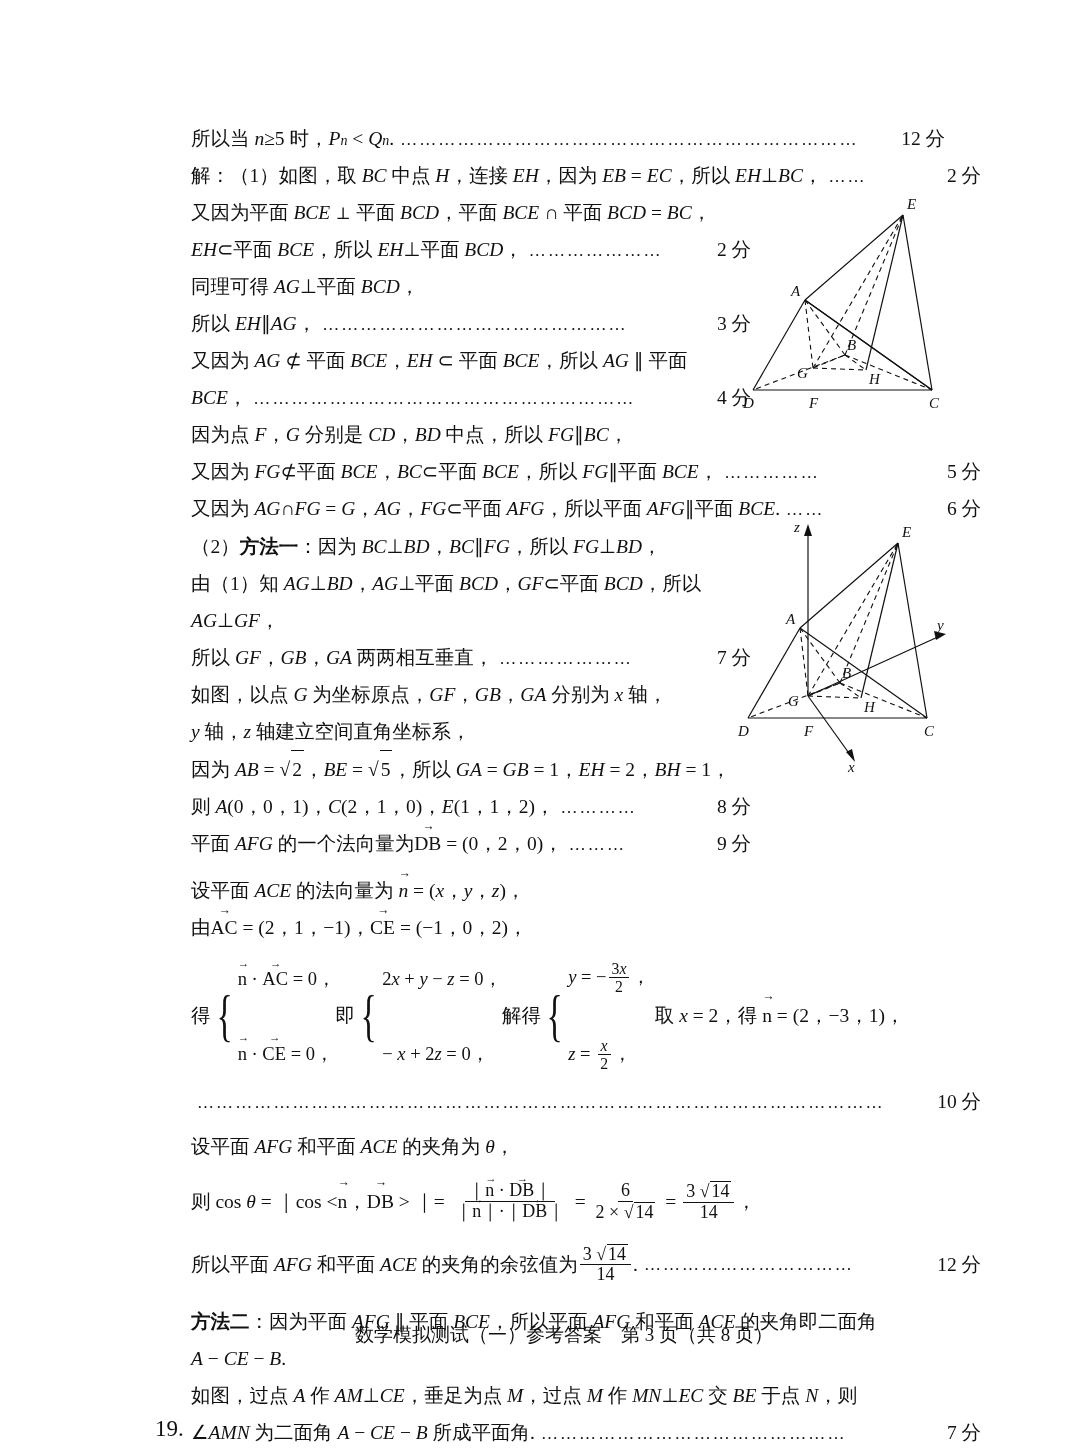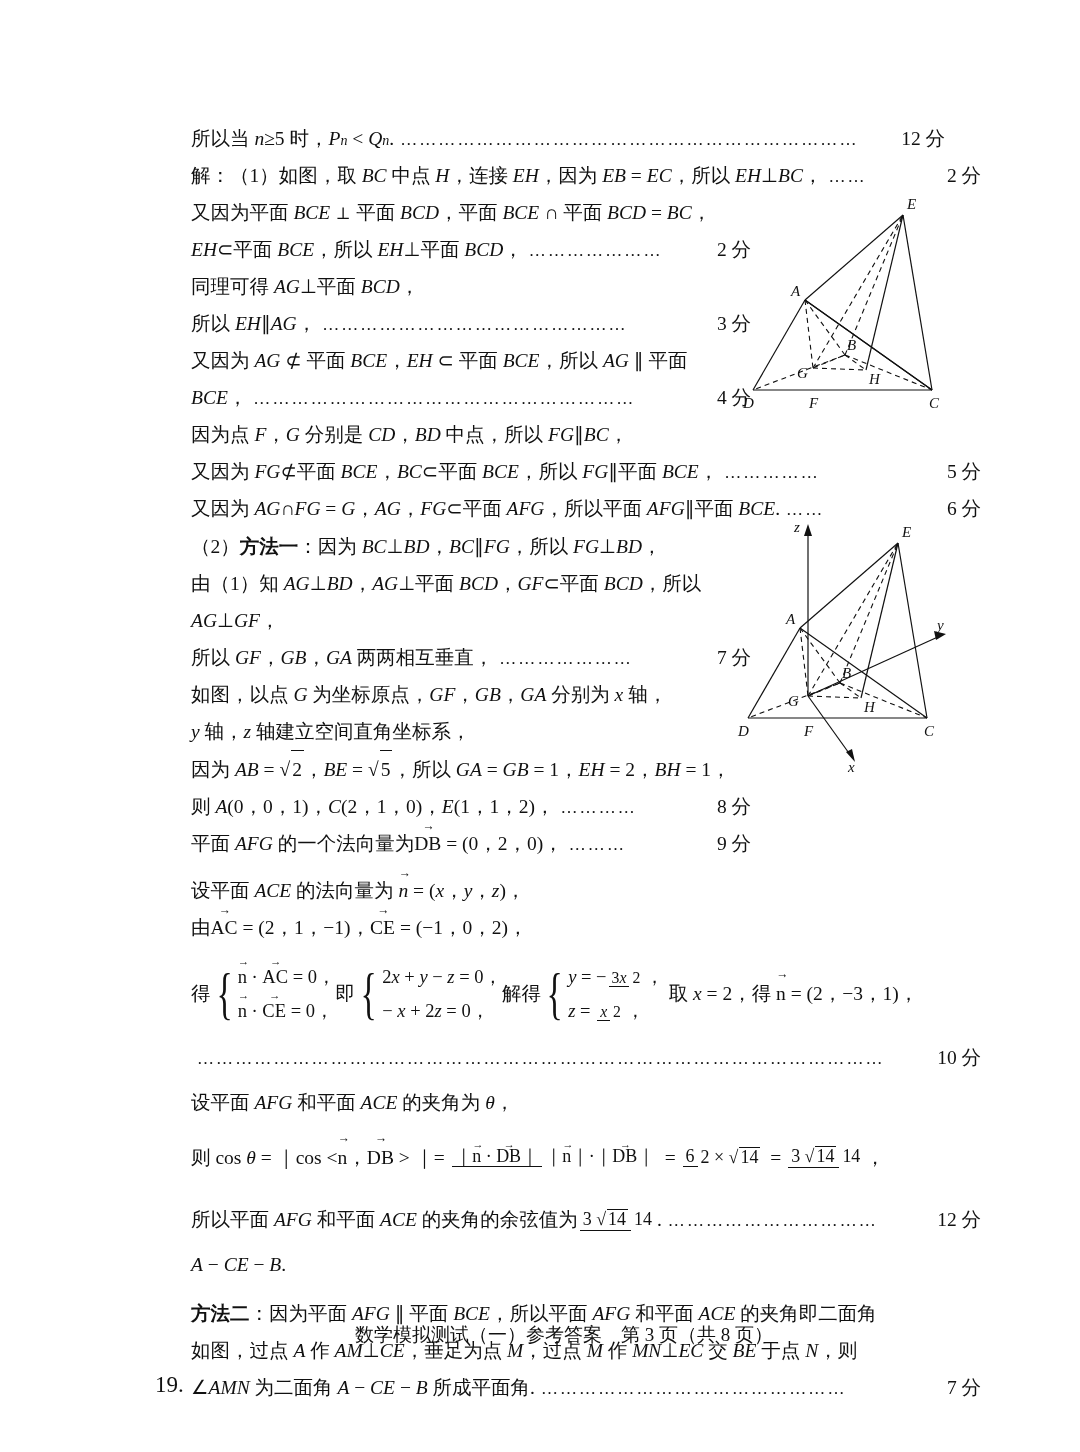--- a/index.html
+++ b/index.html
@@ -66,21 +66,21 @@
     top:1322px;
     text-align:center;
     font-size:19px;
     font-family:"Liberation Sans", sans-serif;
     margin-left:48px;
   }
   .footer .fbold{font-family:"Liberation Serif",serif;}
   sub{font-size:0.72em;}
   .frac{
     display:inline-flex;
-    flex-direction:row;
+    flex-direction:column;
     align-items:center;
     vertical-align:middle;
     font-size:0.85em;
     line-height:1.1;
     margin:0 2px;
     position:relative;
     top:-1px;
   }
   .frac .num{border-bottom:1px solid #111;padding:0 3px;}
   .frac .den{padding:0 3px;}
@@ -116,20 +116,21 @@
     font-family:"Liberation Serif",serif;
     transform:scaleX(0.6);
     display:inline-block;
   }
   .stack{
     display:inline-flex;
     flex-direction:column;
     justify-content:center;
     font-size:0.95em;
     line-height:1.85;
+    gap:40px;
   }
   .eqrow{display:flex;align-items:center;font-size:19.5px;line-height:2.6;}
 </style>
 </head>
 <body>
 
 <div class="page">
 
   <div class="content">
 
@@ -366,26 +367,26 @@
           <span class="txt">所以平面 <span class="it">AFG</span> 和平面 <span class="it">ACE</span> 的夹角的余弦值为</span>
           <span class="frac" style="font-size:0.92em;">
             <span class="num">3&nbsp;<span class="radic">√<span class="sqrt">14</span></span></span>
             <span class="den">14</span>
           </span>
           <span class="txt">.</span>
           <span class="dots">……………………………</span>
           <span class="score">12 分</span>
         </div>
 
-        <div class="line">
-          <span class="txt"><span class="it">A</span> − <span class="it">CE</span> − <span class="it">B</span>.</span>
-        </div>
-
         <div class="line full" style="margin-top:12px;">
           <span class="txt"><b>方法二</b>：因为平面 <span class="it">AFG</span> ∥ 平面 <span class="it">BCE</span>，所以平面 <span class="it">AFG</span> 和平面 <span class="it">ACE</span> 的夹角即二面角</span>
+        </div>
+
+        <div class="line">
+          <span class="txt"><span class="it">A</span> − <span class="it">CE</span> − <span class="it">B</span>.</span>
         </div>
 
         <div class="line full">
           <span class="txt">如图，过点 <span class="it">A</span> 作 <span class="it">AM</span>⊥<span class="it">CE</span>，垂足为点 <span class="it">M</span>，过点 <span class="it">M</span> 作 <span class="it">MN</span>⊥<span class="it">EC</span> 交 <span class="it">BE</span> 于点 <span class="it">N</span>，则</span>
         </div>
 
         <div class="line full">
           <span class="txt">∠<span class="it">AMN</span> 为二面角 <span class="it">A</span> − <span class="it">CE</span> − <span class="it">B</span> 所成平面角.</span>
           <span class="dots">…………………………………………</span>
           <span class="score">7 分</span>

